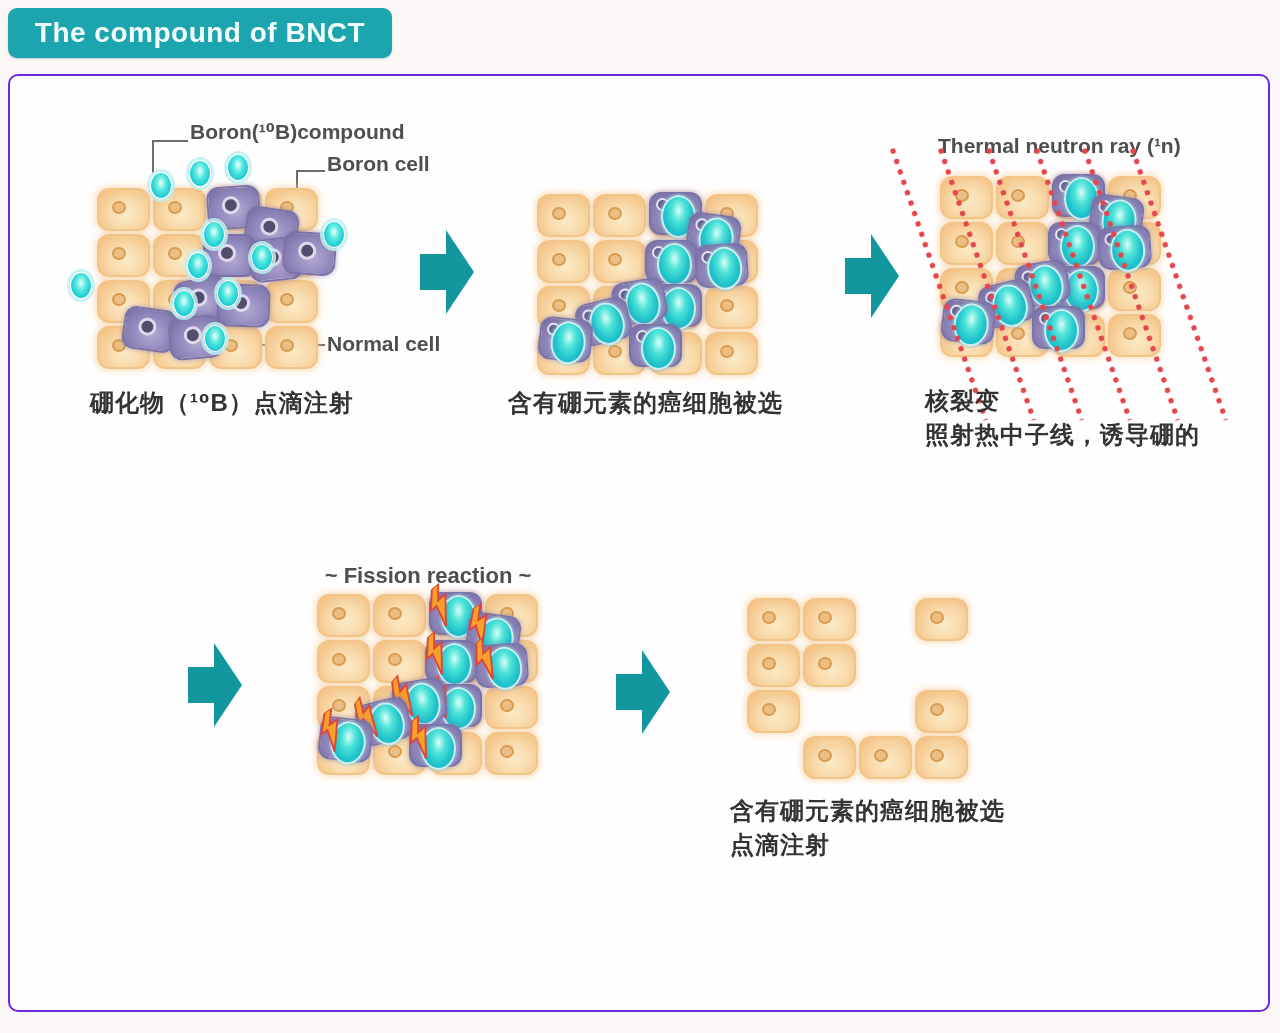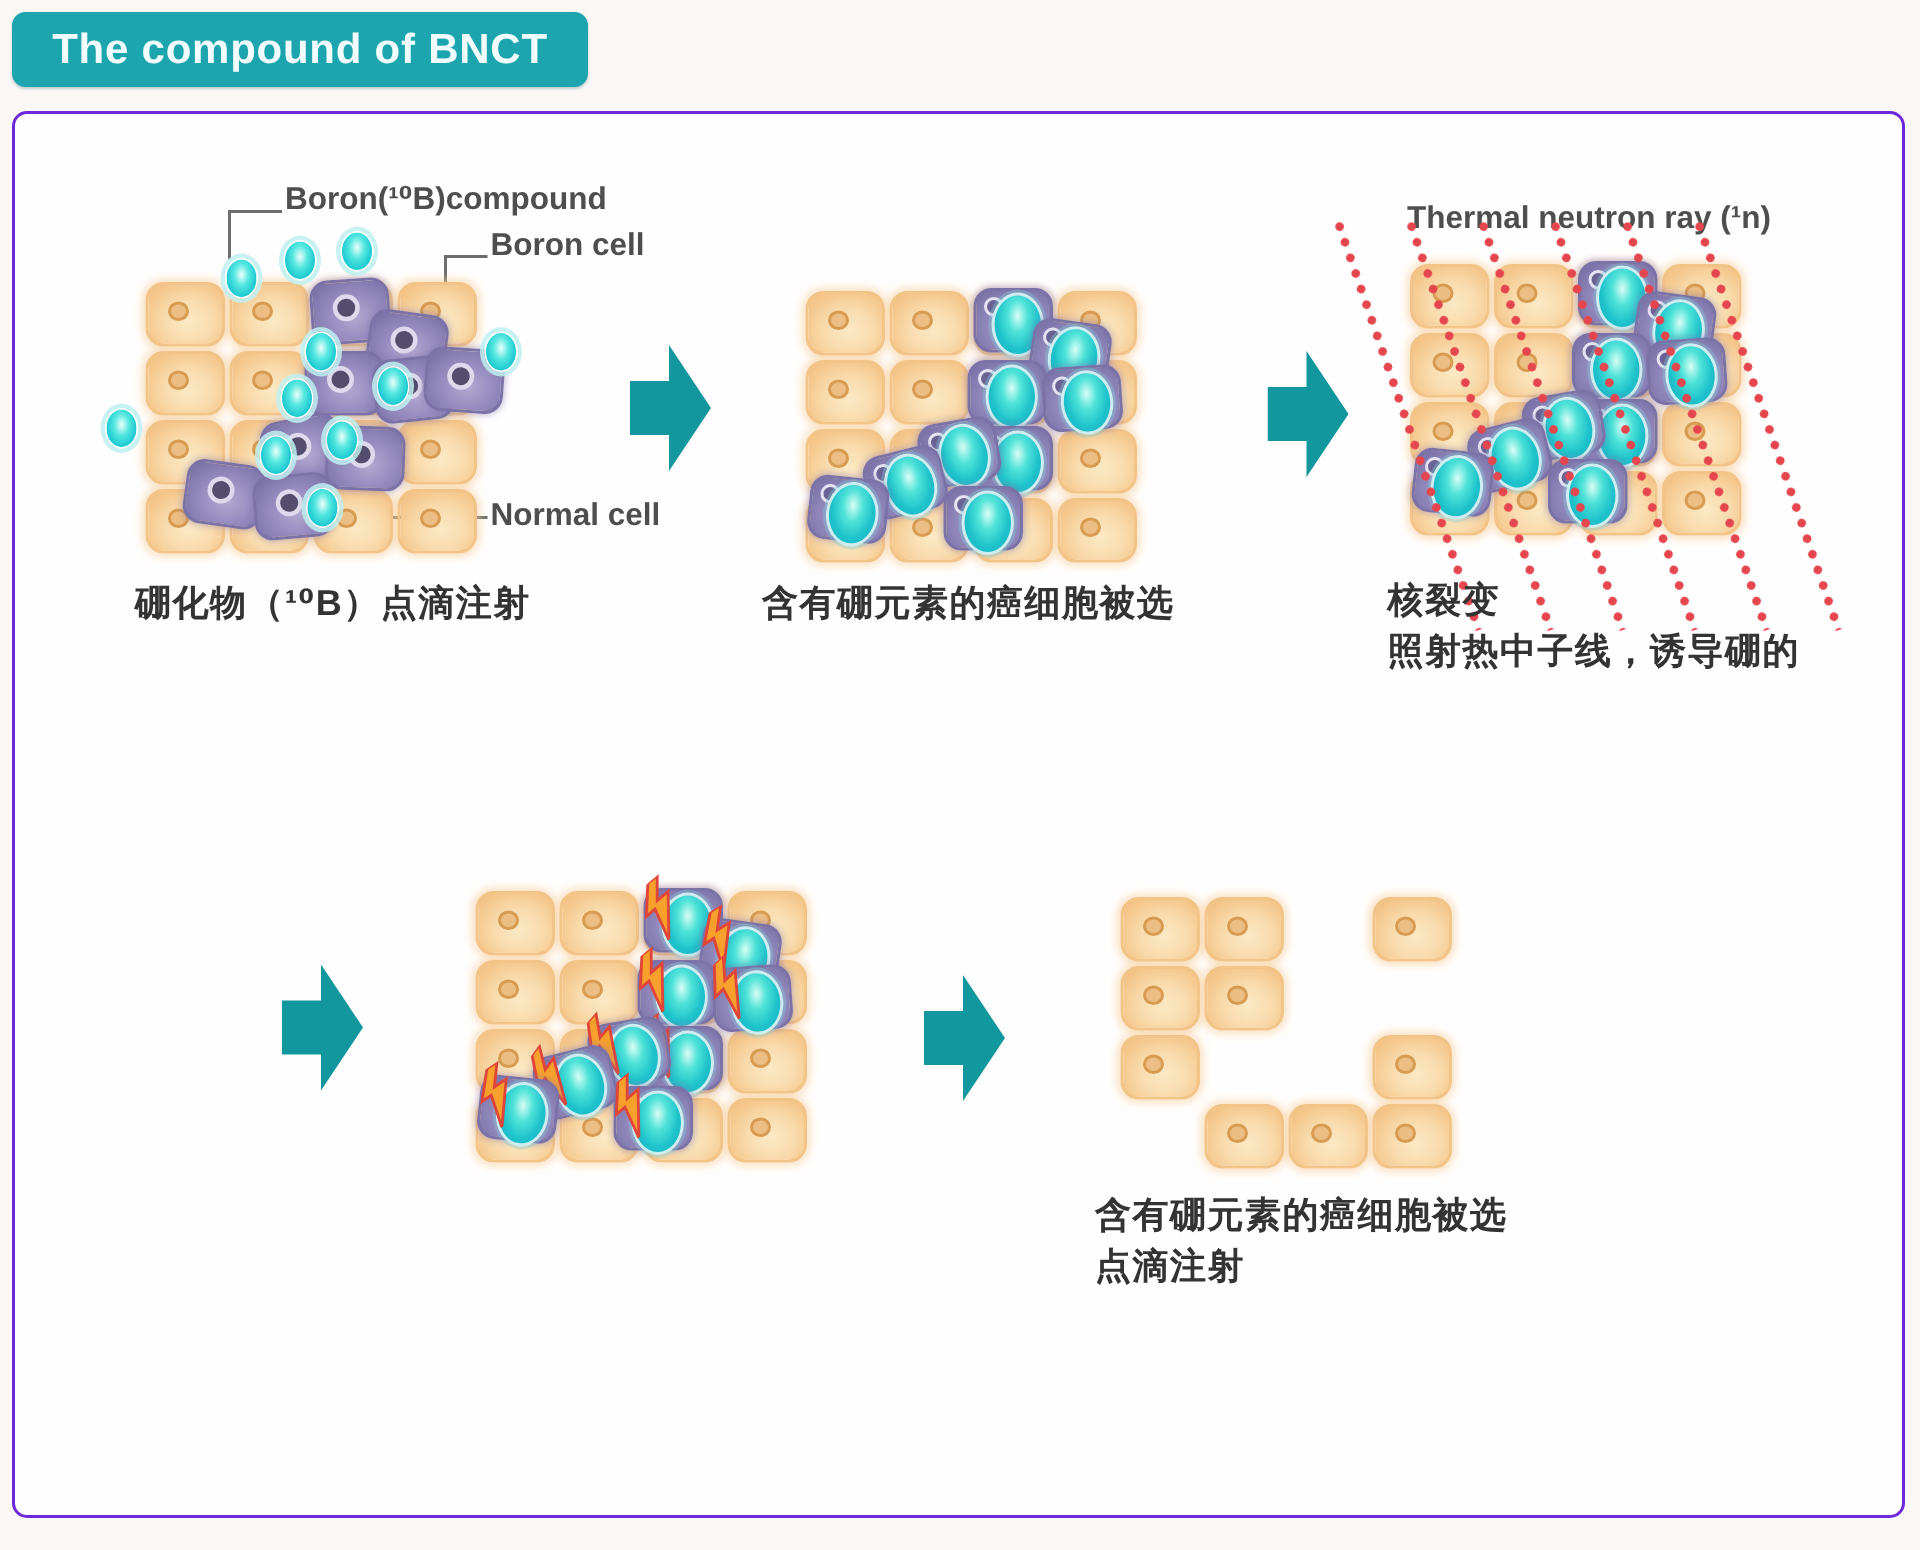--- a/index.html
+++ b/index.html
@@ -382,20 +382,21 @@
     <div>核裂变</div>
     <div>照射热中子线，诱导硼的</div>
   </div>
 
   <div class="arrow" style="left:178px;top:565px;">
     <svg width="54" height="88" viewBox="0 0 54 88">
         <polygon class="arrow-poly" points="0,26 26,26 26,2 54,44 26,86 26,62 0,62" fill="#12979F"></polygon>
       </svg>
   </div>
 
+  <div class="fig-title" style="left:288px;top:487px;width:260px;text-align:center;">~ Fission reaction ~</div>
   <div class="fig" style="left:307px;top:518px;">
       <div class="cell normal" style="left: 0px; top: 0px;">
         <div class="nucleus-n"></div>
       </div>
       <div class="cell normal" style="left: 56px; top: 0px;">
         <div class="nucleus-n"></div>
       </div>
       <div class="cell normal" style="left: 112px; top: 0px;">
         <div class="nucleus-n"></div>
       </div>

